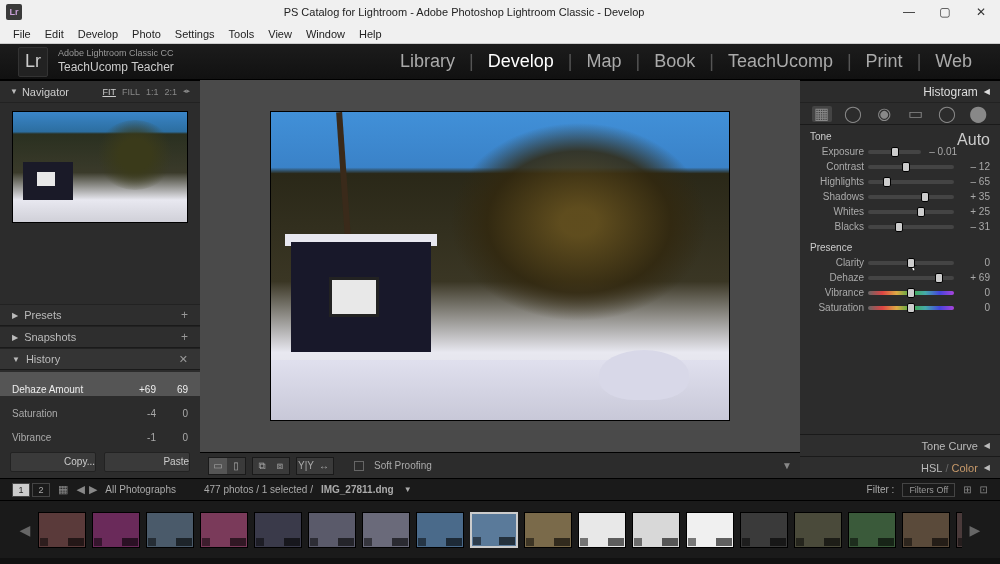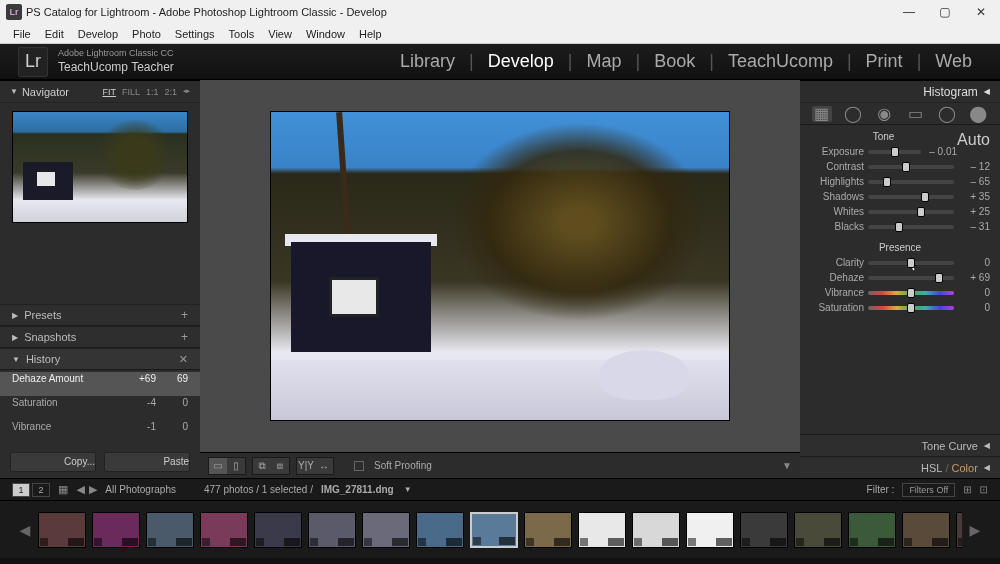--- a/index.html
+++ b/index.html
@@ -1,19 +1,19 @@
 <!DOCTYPE html>
 <html><head>
 <meta charset="utf-8">
 <style>
 * { margin: 0; padding: 0; box-sizing: border-box; font-family: "Segoe UI", Tahoma, sans-serif; user-select: none; }
 body { width: 1000px; height: 564px; background: #1a1a1a; overflow: hidden; position: relative; }
 .titlebar { height: 24px; background: #f0f0f0; display: flex; align-items: center; padding: 0 6px; font-size: 11px; color: #222; }
 .titlebar .lr-logo { width: 16px; height: 16px; background: #3a3a3a; color: #c9a0d8; display: inline-flex; align-items: center; justify-content: center; font-size: 9px; font-weight: bold; margin-right: 4px; border-radius: 2px; }
-.titlebar .title { flex: 1; }
+.titlebar .title { flex: 1; text-align: center; }
 .titlebar .winctrl { display: flex; gap: 22px; margin-right: 6px; }
 .winbtn { width: 14px; height: 14px; display: inline-flex; align-items: center; justify-content: center; font-size: 12px; color: #333; }
 .menubar { height: 20px; background: #f0f0f0; display: flex; align-items: center; padding: 0 6px; font-size: 11px; color: #222; border-bottom: 1px solid #ccc; }
 .menubar span { padding: 0 7px; }
 .topshelf { height: 36px; background: linear-gradient(#1c1c1c,#111); display: flex; align-items: center; padding: 0 18px; color: #bbb; border-bottom: 1px solid #000; }
 .lr-brand { width: 30px; height: 30px; font-size: 18px; color: #ccc; display: flex; align-items: center; justify-content: center; background: #222; border: 1px solid #333; border-radius: 2px; margin-right: 10px; }
 .brand-text { font-size: 9px; line-height: 1.3; color: #999; flex: 1; }
 .brand-text .line2 { font-size: 12px; color: #ccc; }
 .modules { display: flex; gap: 4px; align-items: center; font-size: 18px; color: #aaa; }
 .modules .mod { padding: 0 10px; }
@@ -29,21 +29,21 @@
 .nav-thumb { margin: 8px auto 10px; width: 176px; height: 112px; background: linear-gradient(180deg,#3a85c8 0%, #2c6ea0 18%, #2a3020 20%, #3a3a2a 55%, #e8e8f0 80%, #d0d0d8 100%); border: 1px solid #000; position: relative; }
 .nav-thumb .house { position: absolute; left: 10px; top: 50px; width: 50px; height: 38px; background: #1a1a28; }
 .nav-thumb .window { position: absolute; left: 24px; top: 60px; width: 18px; height: 14px; background: #e8e8e8; }
 .nav-thumb .tree { position: absolute; right: 12px; top: 8px; width: 80px; height: 70px; background: radial-gradient(circle, #3a3a1a 30%, transparent 70%); border-radius: 50%; }
 .collapse-row { height: 22px; display: flex; align-items: center; padding: 0 12px; font-size: 11px; color: #bbb; background: #2e2e2e; border-top: 1px solid #222; border-bottom: 1px solid #1a1a1a; }
 .collapse-row .tri { margin-right: 6px; font-size: 8px; }
 .collapse-row .plus { margin-left: auto; font-size: 12px; color: #999; }
 .collapse-row.active { background: #343434; }
 .collapse-row .close-x { margin-left: auto; font-size: 11px; color: #999; }
 .history-list { padding: 2px 0; }
-.hist-row { height: 16px; display: flex; align-items: flex-end; padding: 12px 12px; font-size: 10px; color: #aaa; }
+.hist-row { height: 16px; display: flex; align-items: flex-start; padding: 12px 12px; font-size: 10px; color: #aaa; }
 .hist-row.sel { background: #555; color: #eee; }
 .hist-row .val1 { margin-left: auto; margin-right: 12px; }
 .hist-row .val2 { width: 20px; text-align: right; }
 .btn-row { display: flex; gap: 8px; padding: 6px 10px; margin-top: auto; }
 .panel-btn { flex: 1; height: 20px; background: #3a3a3a; border: 1px solid #222; font-size: 10px; color: #ccc; text-align: right; line-height: 18px; border-radius: 2px; }
 .preview { flex: 1; display: flex; align-items: center; justify-content: center; background: #4a4a4a; }
 .preview-img { width: 460px; height: 310px; background: linear-gradient(180deg,#4190d8 0%, #3a82c8 18%, #2a2818 20%, #3a3624 55%, #e8e8f0 78%, #d8d8e0 100%); border: 1px solid #000; position: relative; overflow: hidden; }
 .preview-img .house { position: absolute; left: 20px; top: 130px; width: 140px; height: 110px; background: #18182a; }
 .preview-img .roof { position: absolute; left: 14px; top: 122px; width: 152px; height: 12px; background: #e8e8f0; }
 .preview-img .window { position: absolute; left: 58px; top: 165px; width: 50px; height: 40px; background: #e8e8e8; box-shadow: inset 0 0 0 3px #222; }
@@ -56,21 +56,21 @@
 .view-toggle div { width: 18px; height: 16px; background: #3a3a3a; display: flex; align-items: center; justify-content: center; }
 .view-toggle div.active { background: #555; }
 .checkbox { width: 10px; height: 10px; border: 1px solid #666; margin-right: 4px; }
 .chev-down { margin-left: auto; color: #888; font-size: 10px; }
 .histogram { height: 22px; display: flex; align-items: center; justify-content: flex-end; padding: 0 10px; font-size: 12px; color: #ddd; border-bottom: 1px solid #222; }
 .histogram .tri { margin-left: 6px; font-size: 8px; }
 .adj-tools { height: 22px; background: #2c2c2c; display: flex; align-items: center; justify-content: space-around; padding: 0 6px; border-bottom: 1px solid #1a1a1a; }
 .adj-tools .atool { width: 20px; height: 16px; display: flex; align-items: center; justify-content: center; color: #888; }
 .adj-tools .atool.active { background: #444; border-radius: 2px; }
 .tone-section { padding: 4px 10px; font-size: 10px; color: #aaa; }
-.section-label { text-align: center; font-size: 10px; color: #ccc; padding: 2px 0; }
+.section-label { text-align: left; font-size: 10px; color: #ccc; padding: 2px 0; }
 .section-label .auto { float: right; font-size: 16px; color: #ccc; }
 .slider-row { display: flex; align-items: center; height: 15px; gap: 4px; }
 .slider-row .lbl { width: 54px; text-align: right; font-size: 10px; }
 .slider-row .track { flex: 1; height: 4px; background: #444; border-radius: 2px; position: relative; }
 .slider-row .track.grad-sat { background: linear-gradient(90deg,#666,#d44,#da4,#4a4,#4aa,#44d,#a4d); }
 .slider-row .thumb { position: absolute; top: -3px; width: 8px; height: 10px; background: #ccc; border-radius: 2px; transform: translateX(-50%); }
 .slider-row .val { width: 32px; text-align: right; font-size: 10px; }
 .cursor { position: absolute; width: 12px; height: 16px; pointer-events: none; }
 .section-collapse { height: 22px; display: flex; align-items: center; justify-content: flex-end; padding: 0 10px; font-size: 11px; color: #bbb; background: #2e2e2e; border-top: 1px solid #1a1a1a; }
 .section-collapse .tri { margin-left: 6px; font-size: 8px; }

